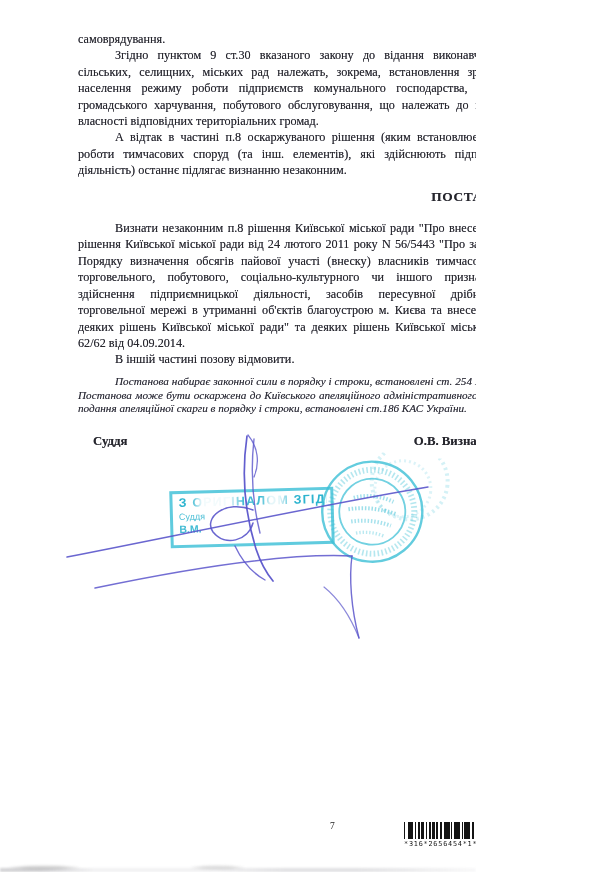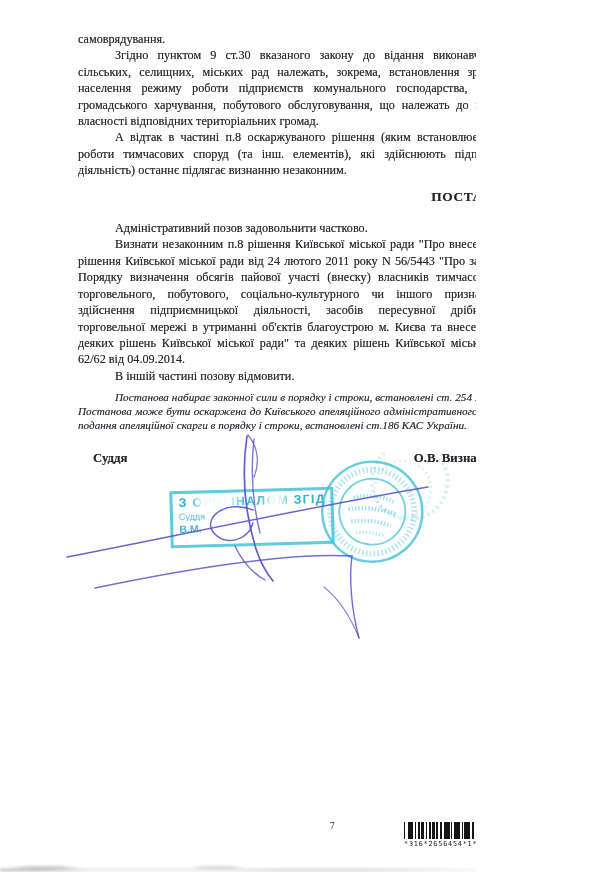--- a/index.html
+++ b/index.html
@@ -75,21 +75,20 @@
 
 <div class="page">
 
   <div class="text-block">
     <p class="p noindent">самоврядування.</p>
     <p class="p">Згідно пунктом 9 ст.30 вказаного закону до відання виконавчих органів сільських, селищних, міських рад належать, зокрема, встановлення зручного для населення режиму роботи підприємств комунального господарства, торгівлі та громадського харчування, побутового обслуговування, що належать до комунальної власності відповідних територіальних громад.</p>
     <p class="p">А відтак в частині п.8 оскаржуваного рішення (яким встановлюється режим роботи тимчасових споруд (та інш. елементів), які здійснюють підприємницьку діяльність) останнє підлягає визнанню незаконним.</p>
 
     <p class="heading">ПОСТАНОВИВ:</p>
 
-    <p class="p">Адміністративний позов задовольнити частково.</p>
     <p class="p">Визнати незаконним п.8 рішення Київської міської ради "Про внесення змін до рішення Київської міської ради від 24 лютого 2011 року N 56/5443 "Про затвердження Порядку визначення обсягів пайової участі (внеску) власників тимчасових споруд торговельного, побутового, соціально-культурного чи іншого призначення для здійснення підприємницької діяльності, засобів пересувної дрібнороздрібної торговельної мережі в утриманні об'єктів благоустрою м. Києва та внесення змін до деяких рішень Київської міської ради" та деяких рішень Київської міської ради" № 62/62 від 04.09.2014.</p>
     <p class="p">В іншій частині позову відмовити.</p>
 
     <p class="notice">Постанова набирає законної сили в порядку і строки, встановлені ст. 254 КАС України. Постанова може бути оскаржена до Київського апеляційного адміністративного суду шляхом подання апеляційної скарги в порядку і строки, встановлені ст.186 КАС України.</p>
 
     <div class="sig-row">
       <span>Суддя</span>
       <span>О.В. Визнати</span>
     </div>
   </div>

